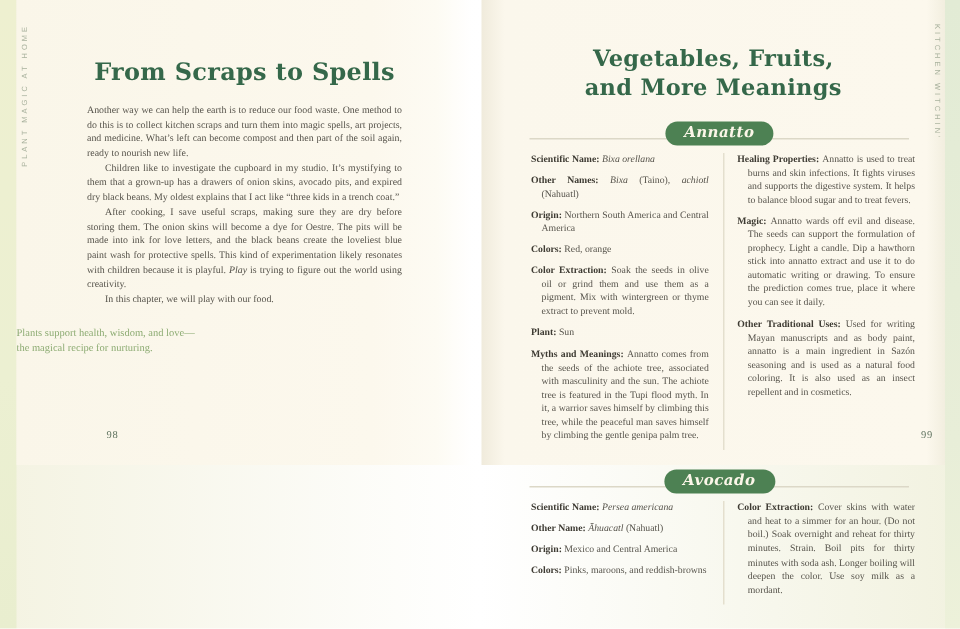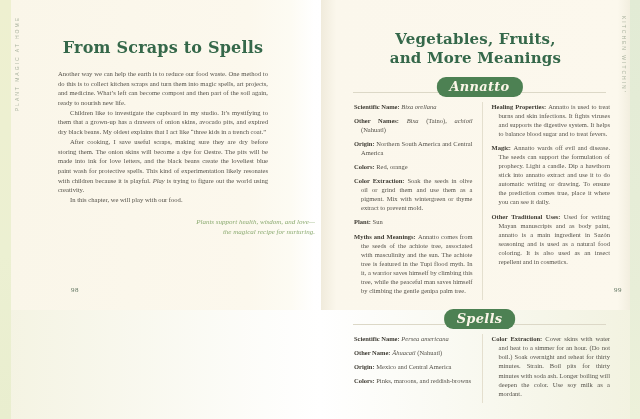--- a/index.html
+++ b/index.html
@@ -40,22 +40,22 @@
   }
   .body-text{
     width:210px;margin:12px auto 0;
     font-size:6.6px;line-height:1.47;color:#55524a;
     text-align:justify;
   }
   .para{margin:0;}
   .para.indent{text-indent:12px;}
   .para em{font-style:italic;}
   .quote{
-    margin-top:12px;text-align:right;
-    font-style:italic;font-size:7px;line-height:1.55;
+    margin-top:12px;text-align:left;
+    font-size:7px;line-height:1.55;
     color:#8cab72;white-space:pre-line;
   }
   .page-num{
     position:absolute;bottom:16px;
     font-size:7px;color:#5f735f;letter-spacing:0.5px;margin-left:24px;
   }
   .left-num{left:36px;}
   .right-num{right:8px;}
   .catalog-title{
     font-family:"DejaVu Serif", serif;
@@ -65,21 +65,21 @@
   }
   .badge-row{
     position:relative;height:10px;
     margin:14px 24px 7px 32px;
     border-bottom:1px solid #dcd8c7;
   }
   .badge{
     position:absolute;left:50%;transform:translateX(-50%);bottom:-5px;
     background:#4d8153;color:#fbf6e8;
     font-family:"DejaVu Serif", serif;
-    font-style:italic;font-weight:700;font-size:13px;
+    font-style:italic;font-weight:700;font-size:10px;
     padding:2px 13px 3px;border-radius:9px;letter-spacing:0.3px;
     white-space:nowrap;
   }
   .cols{display:flex;margin:9px 20px 0 33px;}
   .col{flex:1;min-width:0;}
   .col-left{padding-right:9px;}
   .col-right{padding-left:9px;border-left:1px solid #e4dfce;}
   .entry{
     margin:0 0 5px;
     font-size:6.5px;line-height:1.4;color:#55524a;
@@ -127,21 +127,21 @@
             <p class="entry"><b>Plant: </b><span>Sun</span></p>
             <p class="entry"><b>Myths and Meanings: </b><span>Annatto comes from the seeds of the achiote tree, associated with masculinity and the sun. The achiote tree is featured in the Tupi flood myth. In it, a warrior saves himself by climbing this tree, while the peaceful man saves himself by climbing the gentle genipa palm tree.</span></p>
           </div>
           <div class="col col-right">
             <p class="entry"><b>Healing Properties: </b><span>Annatto is used to treat burns and skin infections. It fights viruses and supports the digestive system. It helps to balance blood sugar and to treat fevers.</span></p>
             <p class="entry"><b>Magic: </b><span>Annatto wards off evil and disease. The seeds can support the formulation of prophecy. Light a candle. Dip a hawthorn stick into annatto extract and use it to do automatic writing or drawing. To ensure the prediction comes true, place it where you can see it daily.</span></p>
             <p class="entry"><b>Other Traditional Uses: </b><span>Used for writing Mayan manuscripts and as body paint, annatto is a main ingredient in Sazón seasoning and is used as a natural food coloring. It is also used as an insect repellent and in cosmetics.</span></p>
           </div>
         </div>
         <div class="badge-row">
-          <span class="badge">Spells</span>
+          <span class="badge">Avocado</span>
         </div>
         <div class="cols">
           <div class="col col-left">
             <p class="entry"><b>Scientific Name: </b><em>Persea americana</em></p>
             <p class="entry"><b>Other Name: </b><em>Āhuacatl</em><span> (Nahuatl)</span></p>
             <p class="entry"><b>Origin: </b><span>Mexico and Central America</span></p>
             <p class="entry"><b>Colors: </b><span>Pinks, maroons, and reddish-browns</span></p>
           </div>
           <div class="col col-right">
             <p class="entry"><b>Color Extraction: </b><span>Cover skins with water and heat to a simmer for an hour. (Do not boil.) Soak overnight and reheat for thirty minutes. Strain. Boil pits for thirty minutes with soda ash. Longer boiling will deepen the color. Use soy milk as a mordant.</span></p>

